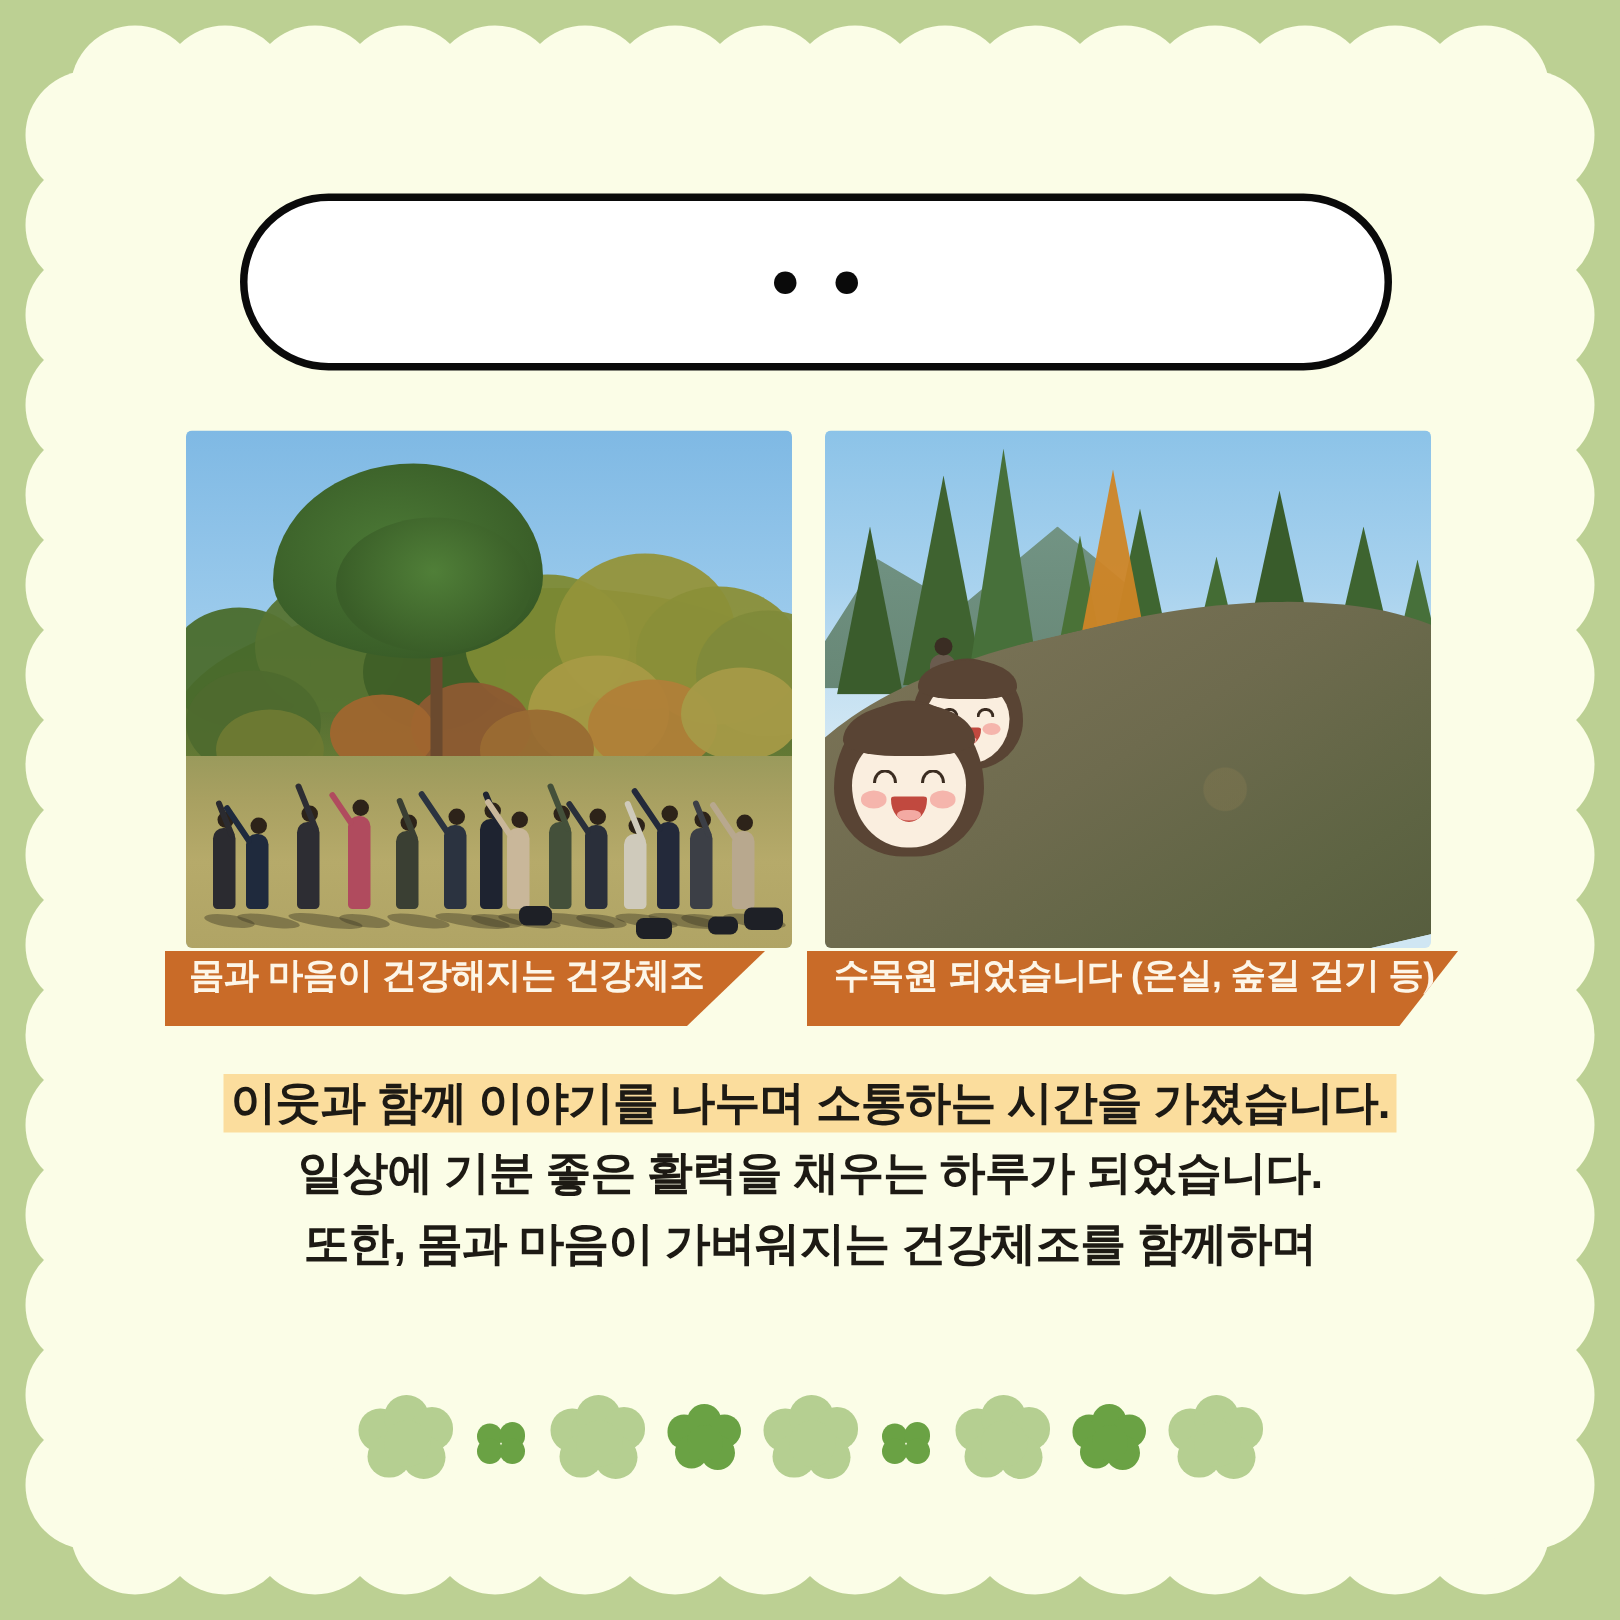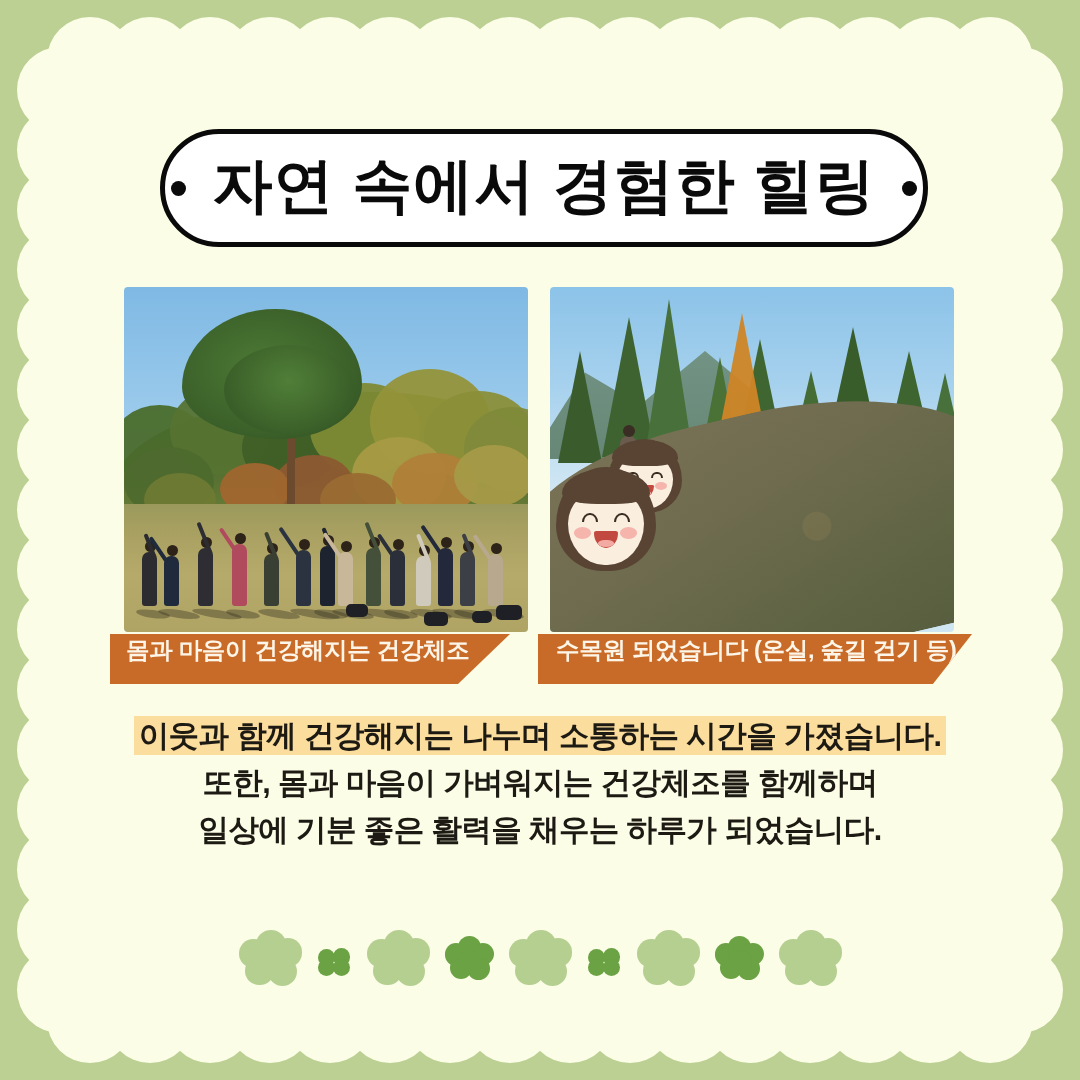--- a/index.html
+++ b/index.html
@@ -330,21 +330,20 @@
         <div class="scallop" style="left: 938.8px; top: 788.8px; width: 86.4px; height: 86.4px;"></div>
         <div class="scallop" style="left: -21.2px; top: 848.8px; width: 86.4px; height: 86.4px;"></div>
         <div class="scallop" style="left: 938.8px; top: 848.8px; width: 86.4px; height: 86.4px;"></div>
         <div class="scallop" style="left: -21.2px; top: 908.8px; width: 86.4px; height: 86.4px;"></div>
         <div class="scallop" style="left: 938.8px; top: 908.8px; width: 86.4px; height: 86.4px;"></div>
       </div>
   </div>
 
   <div id="title-pill">
     <span class="dot"></span>
-    <span id="title-text">자연 속에서 경험한 힐링</span>
     <span class="dot"></span>
   </div>
 
   <div class="photo-card" id="photo-left">
     <div class="photo-inner">
       <div class="sky-l"></div>
       <div class="hill-l"></div>
       <div id="foliage-l">
           <div class="foliage" style="left: -12px; top: 118px; width: 95px; height: 80px; background: rgb(74, 107, 44); opacity: 0.95;"></div>
           <div class="foliage" style="left: 46px; top: 100px; width: 100px; height: 88px; background: rgb(86, 115, 49); opacity: 0.95;"></div>
@@ -473,23 +472,23 @@
   </div>
 
   <div class="caption" id="caption-left">
     <span>몸과 마음이 건강해지는 건강체조</span>
   </div>
   <div class="caption" id="caption-right">
     <span>수목원 되었습니다 (온실, 숲길 걷기 등)</span>
   </div>
 
   <div id="body-text">
-    <span class="line"><span class="hl">이웃과 함께 건강해지는 나누며 소통하는 시간을 가졌습니다.</span></span>
+    <span class="line"><span class="hl">이웃과 함께 이야기를 나누며 소통하는 시간을 가졌습니다.</span></span>
+    <span class="line"><span>일상에 기분 좋은 활력을 채우는 하루가 되었습니다.</span></span>
     <span class="line"><span>또한, 몸과 마음이 가벼워지는 건강체조를 함께하며</span></span>
-    <span class="line"><span>일상에 기분 좋은 활력을 채우는 하루가 되었습니다.</span></span>
   </div>
 
   <div id="clover-row">
       <div class="clover" style="width: 62px; height: 53.32px;">
         <span style="left: 0px; top: 9.1264px; width: 28.52px; height: 28.52px; background: rgb(181, 207, 145);"></span>
         <span style="left: 17.36px; top: 0px; width: 29.76px; height: 29.76px; background: rgb(181, 207, 145);"></span>
         <span style="left: 34.72px; top: 7.9856px; width: 28.52px; height: 28.52px; background: rgb(181, 207, 145);"></span>
         <span style="left: 6.2px; top: 26.2384px; width: 28.52px; height: 28.52px; background: rgb(181, 207, 145);"></span>
         <span style="left: 28.52px; top: 26.2384px; width: 29.76px; height: 29.76px; background: rgb(181, 207, 145);"></span>
         <span style="left: 17.36px; top: 17.112px; width: 31px; height: 31px; background: rgb(181, 207, 145);"></span>

